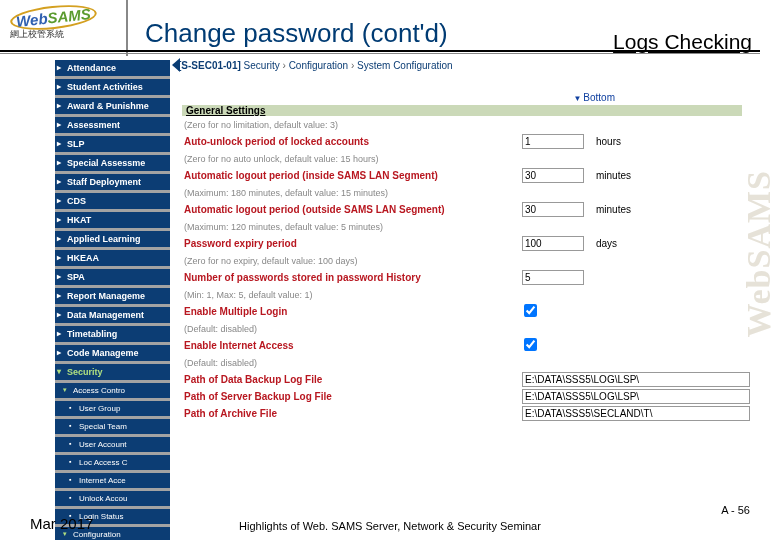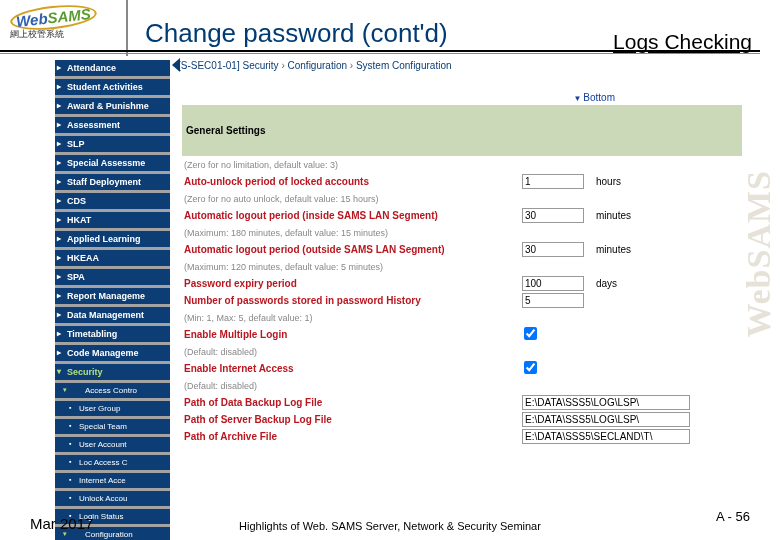--- a/index.html
+++ b/index.html
@@ -16,50 +16,50 @@
 
 .vbar { position: absolute; top: 0; left: 126px; width: 2px; height: 56px; background: #888; }
 
 .title { position: absolute; top: 18px; left: 145px; font-size: 26px; color: #003b73; text-align: center; }
 .logs { position: absolute; top: 30px; right: 28px; font-size: 21px; color: #000; text-decoration: underline; }
 
 .sidebar { position: absolute; top: 60px; left: 55px; width: 115px; background: #0c3d74; color: #fff; font-size: 9px; font-weight: bold; }
 .sidebar .item { padding: 3px 5px 3px 12px; border-bottom: 3px solid #a3a3a3; position: relative; white-space: nowrap; overflow: hidden; }
 .sidebar .item::before { content: "▸"; position: absolute; left: 2px; top: 3px; font-size: 8px; color: #fff; }
 .sidebar .item.open::before { content: "▾"; color: #b0e080; }
-.sidebar .sub { padding-left: 30px; font-size: 8px; font-weight: normal; }
+.sidebar .sub { padding-left: 18px; font-size: 8px; font-weight: normal; }
 .sidebar .sub::before { content: "▪"; left: 8px; font-size: 7px; }
 .sidebar .sub.open::before { content: "▾"; color: #b0e080; }
 .sidebar .sub2 { padding-left: 24px; }
 .sidebar .sub2::before { content: "▪"; left: 14px; }
 .sidebar .active { background: #0f766e; color: #fff; border-radius: 7px; }
 .sidebar .sec { color: #b0e080; }
 
 .crumb { position: absolute; top: 60px; left: 178px; font-size: 10px; color: #0c3d74; }
-.crumb .code { font-weight: normal; }
+.crumb .code { font-weight: bold; }
 .crumb .sep { color: #666; }
 .back-arrow { position: absolute; top: 58px; left: 172px; width: 0; height: 0; border-top: 7px solid transparent; border-bottom: 7px solid transparent; border-right: 8px solid #0a3d74; cursor: pointer; }
 
 .bottom-link { position: absolute; top: 92px; right: 165px; color: #1040a0; font-size: 10px; }
 .bottom-link::before { content: "▼"; color: #1040a0; margin-right: 2px; font-size: 8px; }
 
 .form { position: absolute; top: 105px; left: 182px; width: 560px; font-size: 10px; }
-.section-h { background: #cbd9b8; color: #000; padding: 20px 4px; font-weight: bold; }
+.section-h { background: #cbd9b8; color: #000; padding: 0 4px; font-weight: bold; text-decoration: underline; }
 .row { display: flex; align-items: center; min-height: 17px; }
 .row .lbl { flex: 0 0 340px; color: #b81720; font-weight: bold; padding-left: 2px; }
 .row .hint { flex: 0 0 340px; color: #888; padding-left: 2px; font-size: 9px; }
 .row .val { flex: 0 0 70px; }
 .row .val input[type=text] { width: 62px; height: 15px; border: 1px solid #999; font-size: 10px; padding: 0 2px; }
-.row .val input.wide { width: 168px; }
+.row .val input.wide { width: 228px; }
 .row .unit { flex: 0 0 50px; padding-left: 4px; }
 .row .cb input { margin-left: 2px; }
 
 .footer-date { position: absolute; bottom: 8px; left: 30px; font-size: 15px; }
 .footer-title { position: absolute; bottom: 8px; left: 50%; transform: translateX(-50%); font-size: 11px; }
-.footer-page { position: absolute; bottom: 16px; right: 30px; font-size: 13px; color: #000; }
+.footer-page { position: absolute; bottom: 24px; right: 30px; font-size: 11px; color: #000; }
 
 .wm { position: absolute; right: 2px; top: 170px; font-size: 34px; color: #e6e2d8; font-weight: bold; writing-mode: vertical-rl; transform: rotate(180deg); letter-spacing: 1px; font-family: Georgia, serif; }
 </style>
 </head>
 <body>
 
 <div class="logo">
   <span class="logo-oval"><span class="logo-web">Web</span><span class="logo-sams">SAMS</span></span>
   <div class="logo-sub">網上校管系統</div>
 </div>
@@ -140,20 +140,23 @@
     </div>
     <div class="row">
       <div class="hint">(Maximum: 120 minutes, default value: 5 minutes)</div>
     </div>
     <div class="row">
       <div class="lbl">Password expiry period</div>
       <div class="val"><input type="text" value="100" style=""></div>
       <div class="unit">days</div>
     </div>
     <div class="row">
+      <div class="hint">(Zero for no expiry, default value: 100 days)</div>
+    </div>
+    <div class="row">
       <div class="lbl">Number of passwords stored in password History</div>
       <div class="val"><input type="text" value="5" style=""></div>
       <div class="unit"></div>
     </div>
     <div class="row">
       <div class="hint">(Min: 1, Max: 5, default value: 1)</div>
     </div>
     <div class="row">
       <div class="lbl">Enable Multiple Login</div>
       <div class="cb"><input type="checkbox" checked="" style=""></div>

